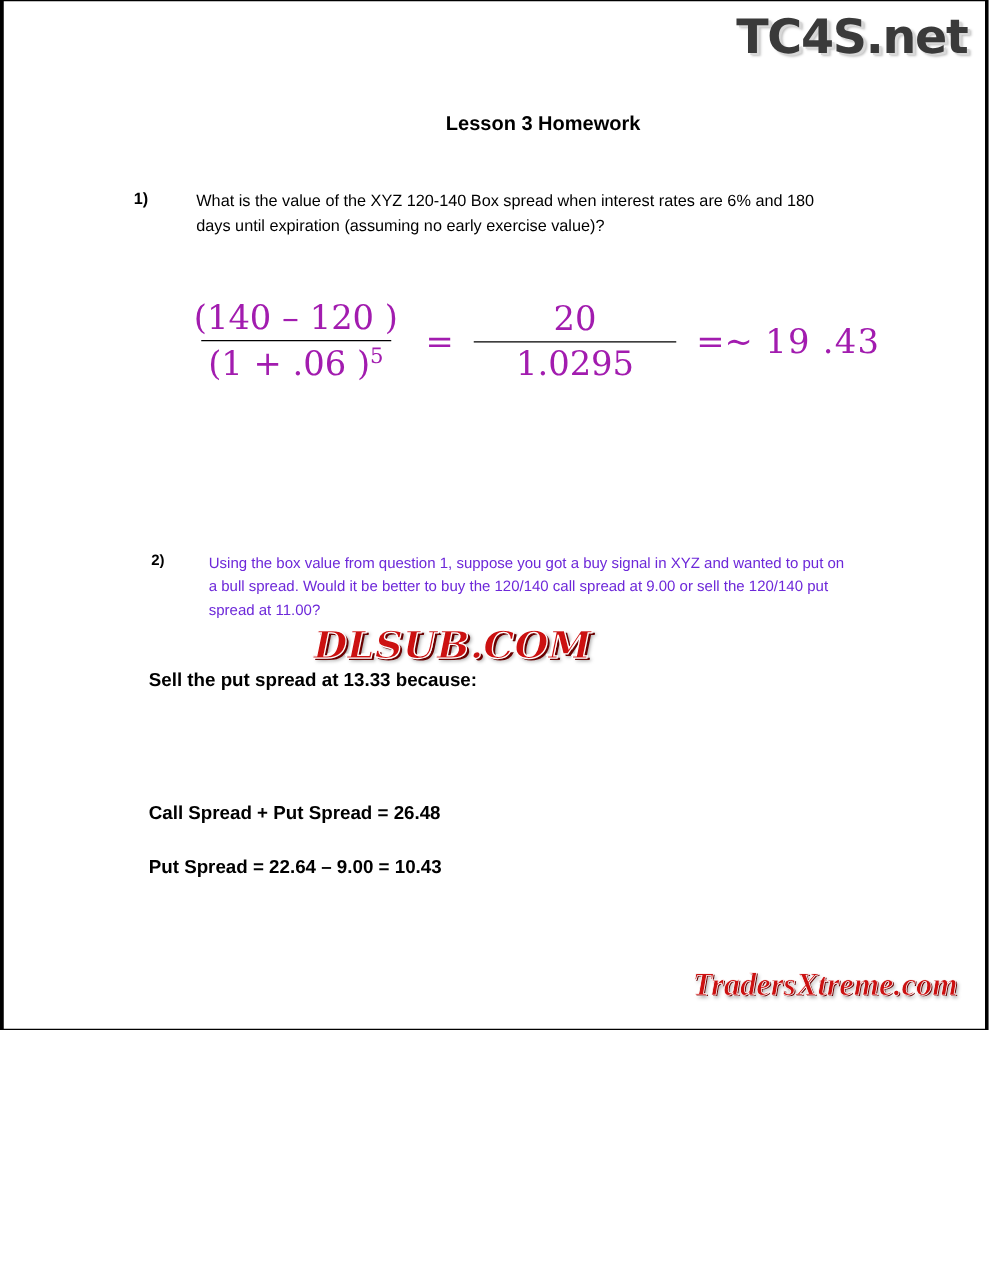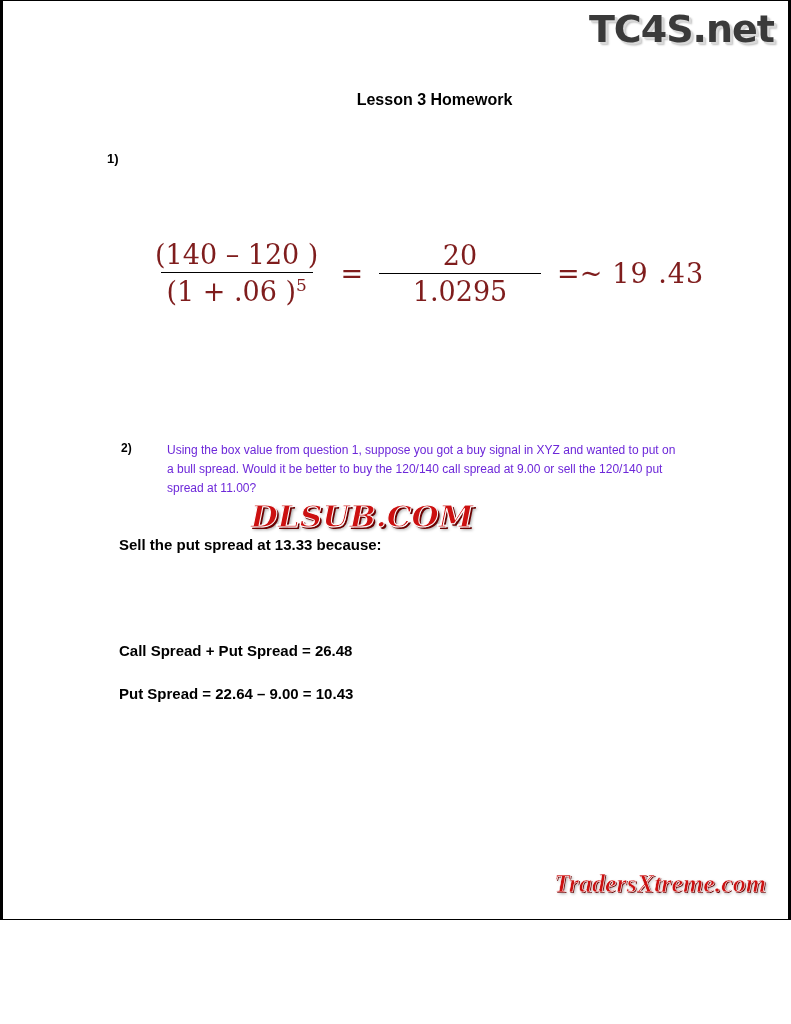--- a/index.html
+++ b/index.html
@@ -6,21 +6,21 @@
     margin: 0;
     padding: 0;
     background: #ffffff;
   }
   body {
     font-family: "Liberation Sans", sans-serif;
   }
   .page {
     position: relative;
     width: 791px;
-    height: 920px;
+    height: 824px;
     background: #ffffff;
     overflow: hidden;
     box-sizing: border-box;
     border-left: 3px solid #000000;
     border-right: 3px solid #000000;
     border-top: 1px solid #000000;
     border-bottom: 1px solid #000000;
   }
 
   
@@ -85,21 +85,21 @@
     line-height: 19px;
     color: #6d28d9;
   }
 
   
   .formula {
     position: absolute;
     left: 140px;
     top: 238px;
     font-family: "DejaVu Serif", serif;
-    color: #7f1d1d;
+    color: #a21caf;
     display: flex;
     align-items: center;
     font-size: 27px;
   }
   .frac {
     display: inline-flex;
     flex-direction: column;
     align-items: center;
     margin: 0 6px;
   }
@@ -178,20 +178,21 @@
 </head>
 <body>
 
 <div class="page">
 
   <div class="tc4s">TC4S.net</div>
 
   <div class="doc-title">Lesson 3 Homework</div>
 
   <div class="q1-num">1)</div>
+  <div class="q1-text">What is the value of the XYZ 120-140 Box spread when interest rates are 6% and 180 days until expiration (assuming no early exercise value)?</div>
 
   <div class="formula">
     <div class="frac">
       <div class="num">(140 – 120 )</div>
       <div class="den"><span>(1 + .06 )</span><span class="sup">5</span></div>
     </div>
     <span class="eq">=</span>
     <div class="frac wide">
       <div class="num">20</div>
       <div class="den">1.0295</div>

